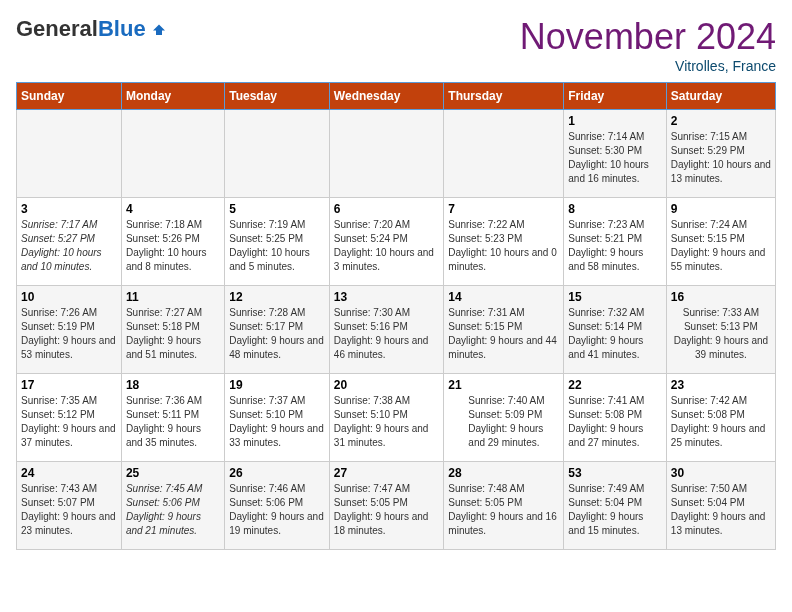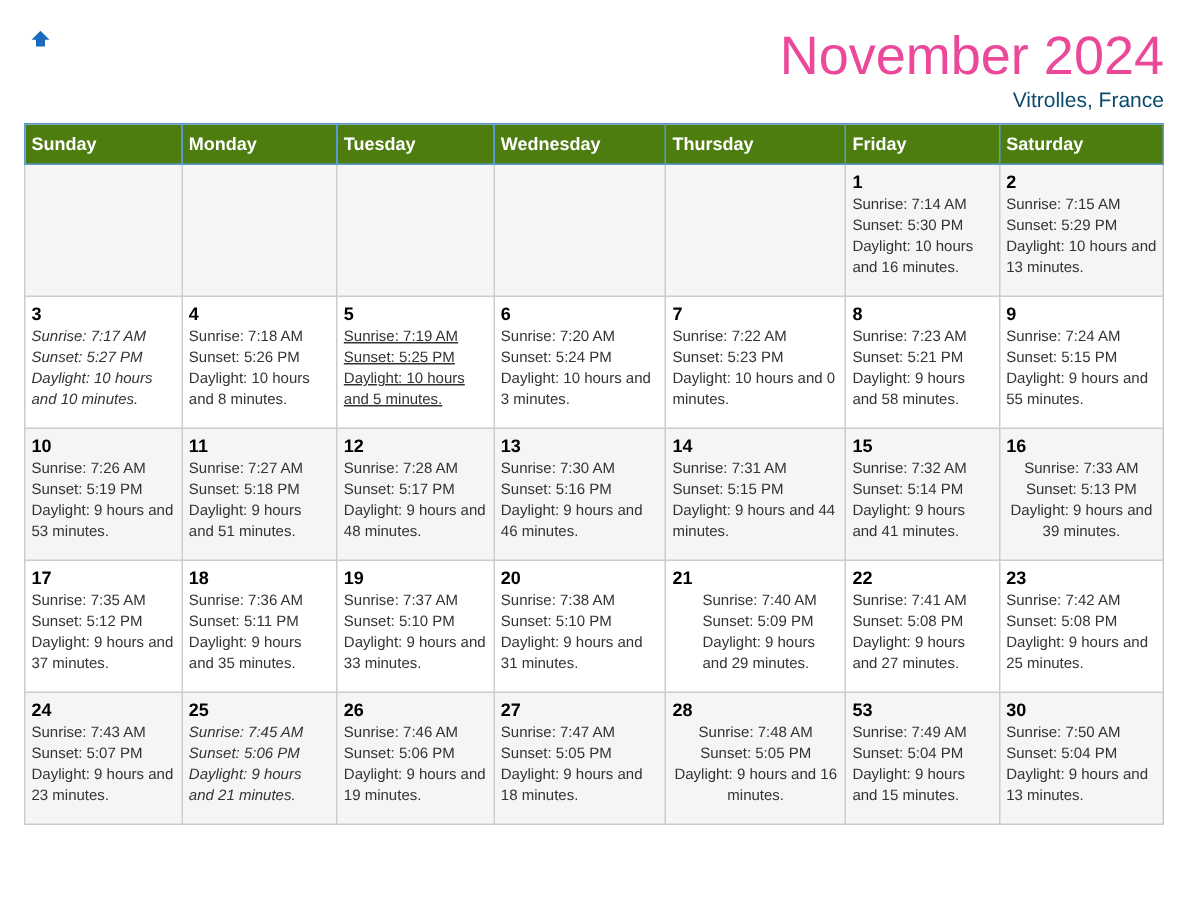--- a/index.html
+++ b/index.html
@@ -34,33 +34,33 @@
     .logo-icon {
       width: 18px;
       height: 18px;
       display: inline-block;
       margin-left: 2px;
     }
     .title-block { text-align: right; }
     .month-title {
       font-size: 36px;
       font-weight: normal;
-      color: #ec4899;
+      color: #701a75;
     }
     .location {
       font-size: 14px;
       color: #0c4a6e;
     }
     table {
       width: 100%;
       border-collapse: collapse;
       font-size: 11px;
     }
     thead tr {
-      background-color: #4d7c0f;
+      background-color: #c2410c;
       color: #fff;
     }
     thead th {
       padding: 6px 4px;
       text-align: left;
       font-weight: bold;
       border: 1px solid #5a9ad8;
       font-size: 12px;
     }
     tbody tr {
@@ -92,20 +92,23 @@
     .empty-cell {
       background-color: inherit;
     }
   </style>
 </head>
 <body>
 
 <div class="header">
   <div class="logo">
     <div class="logo-text">
+      <span>
+        <span class="logo-general">General</span><span class="logo-blue">Blue</span>
+      </span>
       <svg class="logo-icon" viewBox="0 0 24 24">
         <path d="M4 14 L12 6 L20 14 L16 14 L16 20 L8 20 L8 14 Z" fill="#1a6bbf"></path>
       </svg>
     </div>
   </div>
   <div class="title-block">
     <div class="month-title">November 2024</div>
     <div class="location">Vitrolles, France</div>
   </div>
 </div>
@@ -151,21 +154,21 @@
 Daylight: 10 hours and 10 minutes.</div>
         </td>
         <td>
           <div class="day-number">4</div>
           <div class="day-info" style="white-space: pre-line;">Sunrise: 7:18 AM
 Sunset: 5:26 PM
 Daylight: 10 hours and 8 minutes.</div>
         </td>
         <td>
           <div class="day-number">5</div>
-          <div class="day-info" style="white-space: pre-line; text-decoration: underline;">Sunrise: 7:19 AM
+          <div class="day-info" style="white-space: pre-line;">Sunrise: 7:19 AM
 Sunset: 5:25 PM
 Daylight: 10 hours and 5 minutes.</div>
         </td>
         <td>
           <div class="day-number">6</div>
           <div class="day-info" style="white-space: pre-line;">Sunrise: 7:20 AM
 Sunset: 5:24 PM
 Daylight: 10 hours and 3 minutes.</div>
         </td>
         <td>
@@ -295,21 +298,21 @@
 Daylight: 9 hours and 19 minutes.</div>
         </td>
         <td>
           <div class="day-number">27</div>
           <div class="day-info" style="white-space: pre-line;">Sunrise: 7:47 AM
 Sunset: 5:05 PM
 Daylight: 9 hours and 18 minutes.</div>
         </td>
         <td>
           <div class="day-number">28</div>
-          <div class="day-info" style="white-space: pre-line; text-align: center;">Sunrise: 7:48 AM
+          <div class="day-info" style="white-space: pre-line;">Sunrise: 7:48 AM
 Sunset: 5:05 PM
 Daylight: 9 hours and 16 minutes.</div>
         </td>
         <td>
           <div class="day-number">53</div>
           <div class="day-info" style="white-space: pre-line;">Sunrise: 7:49 AM
 Sunset: 5:04 PM
 Daylight: 9 hours and 15 minutes.</div>
         </td>
         <td>

